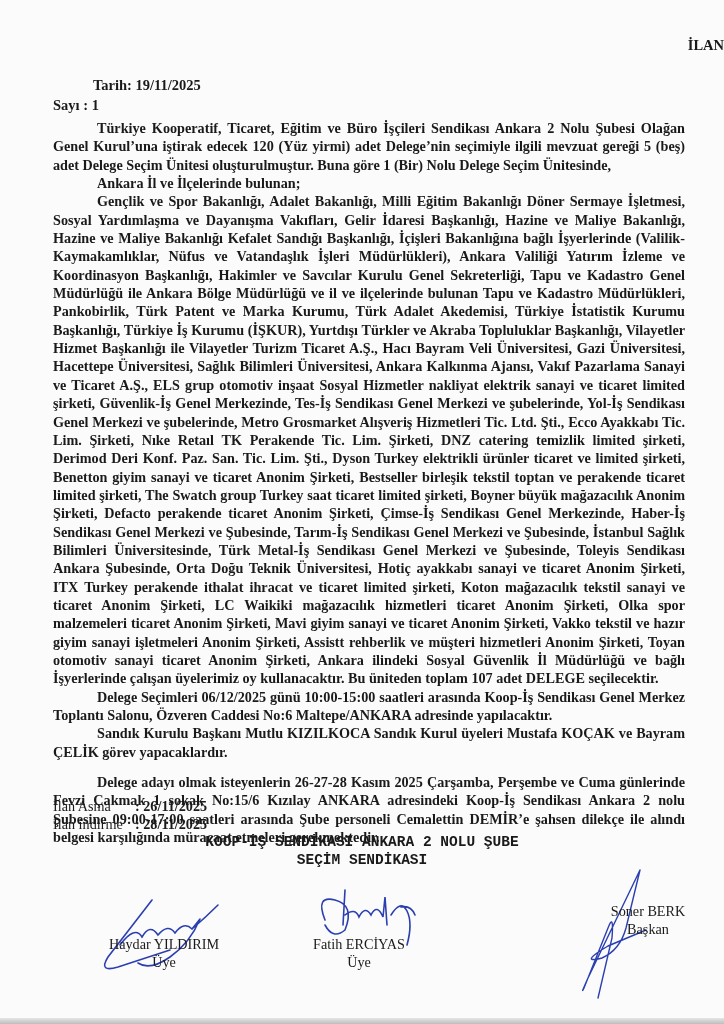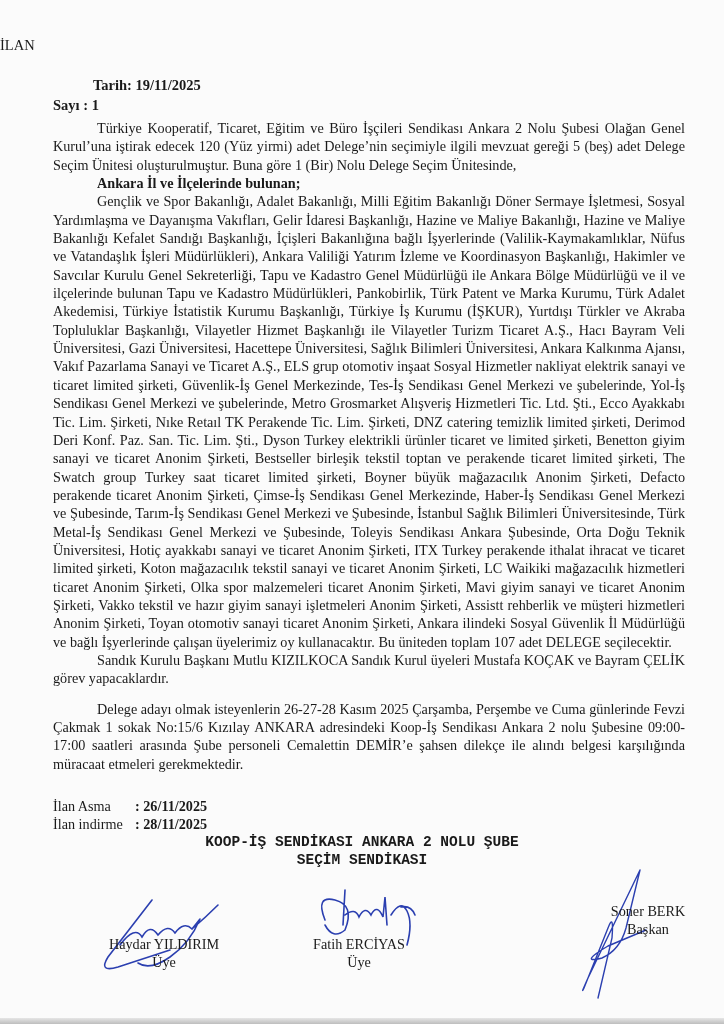--- a/index.html
+++ b/index.html
@@ -4,31 +4,31 @@
 <style>
   html, body { margin: 0; padding: 0; }
   body {
     width: 724px; height: 1024px; position: relative; overflow: hidden;
     background: #fbfbfb;
     font-family: "Liberation Serif", "DejaVu Serif", serif;
     color: #1a1a1a;
   }
   .page { position: absolute; left: 0; top: 0; width: 724px; height: 1024px; }
   .title {
-    position: absolute; top: 37px; left: 0; width: 724px; text-align: left;
-    font-weight: normal; font-size: 14.5px;
+    position: absolute; top: 37px; left: 0; width: 724px; text-align: right;
+    font-weight: bold; font-size: 14.5px;
   }
   .meta { position: absolute; left: 53px; font-weight: bold; font-size: 14.5px; line-height: 18px; }
   .meta.date { top: 76px; margin-left: 40px; }
   .meta.number { top: 96px; }
   .body {
     position: absolute; left: 53px; width: 632px; top: 119px;
     font-size: 14.2px; line-height: 18.35px; text-align: justify;
   }
-  .body p { margin: 0; text-indent: 44px; }
+  .body p { margin: 0; text-indent: 44px; font-weight: bold; }
   .body p.heading { font-weight: bold; }
   .body p.gap { margin-top: 12px; }
   .post {
     position: absolute; left: 53px; top: 797px; font-size: 14.2px; line-height: 18px;
   }
   .post .row { display: flex; }
   .post .lbl { display: inline-block; width: 82px; }
   .post .val { font-weight: bold; font-family: Liberation Serif, serif; }
   .committee {
     position: absolute; left: 0; width: 724px; top: 833px; text-align: center;
@@ -53,20 +53,21 @@
 <div class="page">
 
   <div class="title">İLAN</div>
   <div class="meta date">Tarih: 19/11/2025</div>
   <div class="meta number">Sayı  : 1</div>
 
   <div class="body">
     <p>Türkiye Kooperatif, Ticaret, Eğitim ve Büro İşçileri Sendikası Ankara 2 Nolu Şubesi Olağan Genel Kurul’una iştirak edecek 120 (Yüz yirmi) adet Delege’nin seçimiyle ilgili mevzuat gereği 5 (beş) adet Delege Seçim Ünitesi oluşturulmuştur.  Buna göre 1 (Bir) Nolu Delege Seçim Ünitesinde,</p>
     <p class="heading">Ankara İl ve İlçelerinde bulunan;</p>
     <p>Gençlik ve Spor Bakanlığı, Adalet Bakanlığı, Milli Eğitim Bakanlığı Döner Sermaye İşletmesi, Sosyal Yardımlaşma ve Dayanışma Vakıfları, Gelir İdaresi Başkanlığı, Hazine ve Maliye Bakanlığı, Hazine ve Maliye Bakanlığı Kefalet Sandığı Başkanlığı, İçişleri Bakanlığına bağlı İşyerlerinde (Valilik-Kaymakamlıklar, Nüfus ve Vatandaşlık İşleri Müdürlükleri), Ankara Valiliği Yatırım İzleme ve Koordinasyon Başkanlığı, Hakimler ve Savcılar Kurulu Genel Sekreterliği, Tapu ve Kadastro Genel Müdürlüğü ile Ankara Bölge Müdürlüğü ve il ve ilçelerinde bulunan Tapu ve Kadastro Müdürlükleri, Pankobirlik, Türk Patent ve Marka Kurumu, Türk Adalet Akedemisi, Türkiye İstatistik Kurumu Başkanlığı, Türkiye İş Kurumu (İŞKUR), Yurtdışı Türkler ve Akraba Topluluklar Başkanlığı, Vilayetler Hizmet Başkanlığı ile Vilayetler Turizm Ticaret A.Ş., Hacı Bayram Veli Üniversitesi, Gazi Üniversitesi, Hacettepe Üniversitesi, Sağlık Bilimleri Üniversitesi, Ankara Kalkınma Ajansı, Vakıf Pazarlama Sanayi ve Ticaret A.Ş., ELS grup otomotiv inşaat Sosyal Hizmetler nakliyat elektrik sanayi ve ticaret limited şirketi, Güvenlik-İş Genel Merkezinde, Tes-İş Sendikası Genel Merkezi ve şubelerinde, Yol-İş Sendikası Genel Merkezi ve şubelerinde, Metro Grosmarket Alışveriş Hizmetleri Tic. Ltd. Şti., Ecco Ayakkabı  Tic. Lim. Şirketi, Nıke Retaıl TK Perakende Tic. Lim. Şirketi, DNZ catering temizlik limited şirketi, Derimod Deri Konf. Paz. San. Tic. Lim. Şti., Dyson Turkey elektrikli ürünler ticaret ve limited şirketi, Benetton giyim sanayi ve ticaret Anonim Şirketi, Bestseller birleşik tekstil toptan ve perakende ticaret limited şirketi, The Swatch group Turkey saat ticaret limited şirketi, Boyner büyük mağazacılık Anonim Şirketi, Defacto perakende ticaret Anonim Şirketi, Çimse-İş Sendikası Genel Merkezinde, Haber-İş Sendikası Genel Merkezi ve Şubesinde, Tarım-İş Sendikası Genel Merkezi ve Şubesinde, İstanbul Sağlık Bilimleri Üniversitesinde, Türk Metal-İş Sendikası Genel Merkezi ve Şubesinde, Toleyis Sendikası Ankara Şubesinde, Orta Doğu Teknik Üniversitesi, Hotiç ayakkabı sanayi ve ticaret Anonim Şirketi, ITX Turkey perakende ithalat ihracat ve ticaret limited şirketi, Koton mağazacılık tekstil sanayi ve ticaret Anonim Şirketi, LC Waikiki mağazacılık hizmetleri ticaret Anonim Şirketi, Olka spor malzemeleri ticaret Anonim Şirketi, Mavi giyim sanayi ve ticaret Anonim Şirketi, Vakko tekstil ve hazır giyim sanayi işletmeleri Anonim Şirketi, Assistt rehberlik ve müşteri hizmetleri Anonim Şirketi, Toyan otomotiv sanayi ticaret Anonim Şirketi, Ankara ilindeki Sosyal Güvenlik İl Müdürlüğü ve bağlı İşyerlerinde çalışan üyelerimiz oy kullanacaktır. Bu üniteden toplam 107 adet DELEGE seçilecektir.</p>
+    <p>Delege Seçimleri 06/12/2025 günü 10:00-15:00 saatleri arasında Koop-İş Sendikası Genel Merkez Toplantı Salonu, Özveren Caddesi No:6 Maltepe/ANKARA adresinde yapılacaktır.</p>
     <p>Sandık Kurulu Başkanı Mutlu KIZILKOCA Sandık Kurul üyeleri Mustafa KOÇAK ve Bayram ÇELİK görev yapacaklardır.</p>
     <p class="gap">Delege adayı olmak isteyenlerin 26-27-28 Kasım 2025 Çarşamba, Perşembe ve Cuma günlerinde Fevzi Çakmak 1 sokak No:15/6 Kızılay ANKARA adresindeki Koop-İş Sendikası Ankara 2 nolu Şubesine 09:00-17:00 saatleri arasında Şube personeli Cemalettin DEMİR’e şahsen dilekçe ile alındı belgesi karşılığında müracaat etmeleri gerekmektedir.</p>
   </div>
 
   <div class="post">
     <div class="row">
       <span class="lbl">İlan Asma</span>
       <span class="val">: 26/11/2025</span>
     </div>
     <div class="row">

